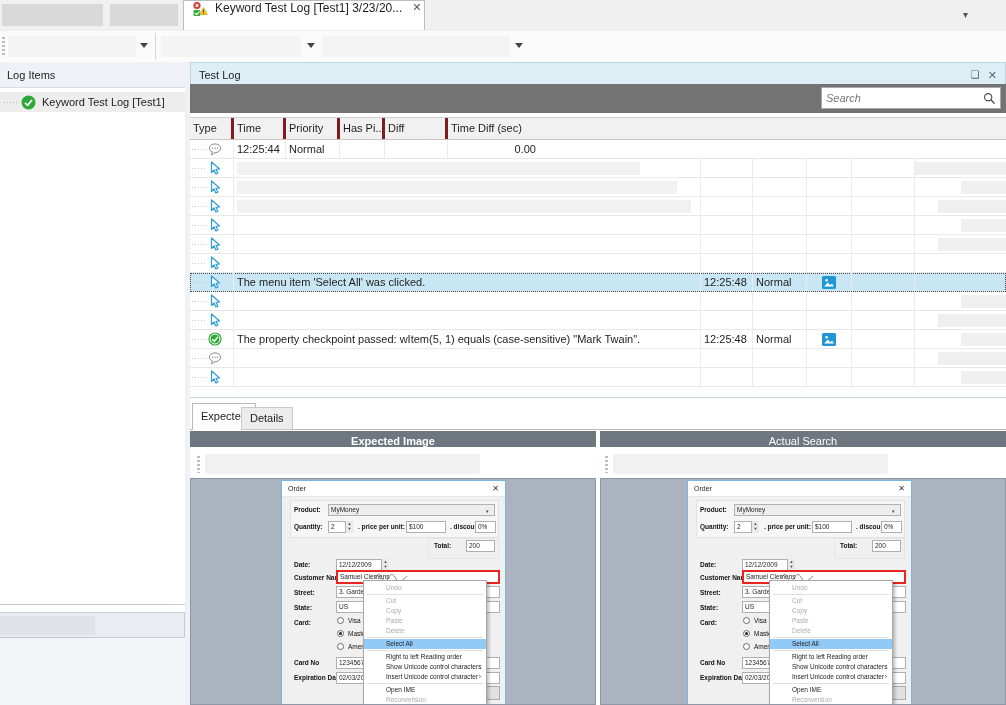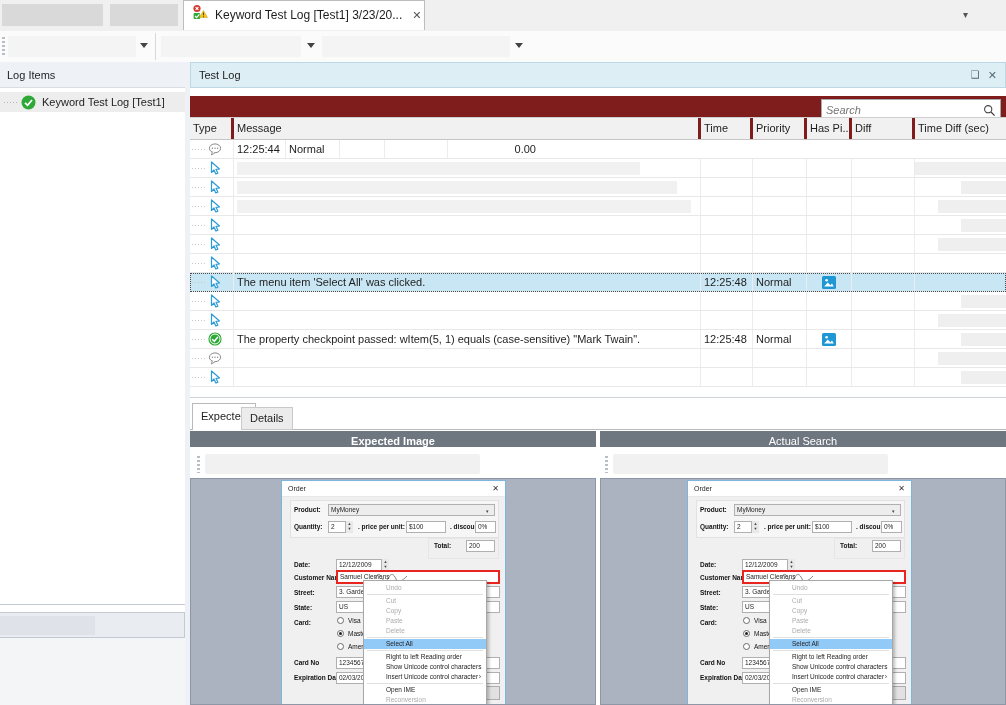--- a/index.html
+++ b/index.html
@@ -2,21 +2,21 @@
 <html><head>
 <meta charset="utf-8">
 <style>
   html,body{margin:0;padding:0;width:1006px;height:705px;overflow:hidden;
     font-family:"Liberation Sans","DejaVu Sans",sans-serif;font-size:11px;color:#1e1e1e;background:#fff;}
   .abs{position:absolute;}
   
   #tabbar{left:0;top:0;width:1006px;height:31px;background:#f0f0f0;border-bottom:1px solid #d9d9d9;}
   .ghost-tab{position:absolute;top:4px;height:22px;background:#d9d9d9;}
   #active-tab{position:absolute;left:183px;top:0;width:242px;height:30px;background:#fff;
-    border:1px solid #bdbdbd;border-bottom:none;display:flex;align-items:flex-end;padding:8px 8px;box-sizing:border-box;}
+    border:1px solid #bdbdbd;border-bottom:none;display:flex;align-items:flex-start;padding:0 8px;box-sizing:border-box;}
   #active-tab .lbl{margin-left:7px;font-size:12px;white-space:nowrap;}
   #active-tab .close{margin-left:10px;color:#555;font-size:11px;cursor:default;}
   #tab-overflow{position:absolute;right:38px;top:9px;color:#555;font-size:10px;}
   
   #toolbar{left:0;top:31px;width:1006px;height:31px;background:#fbfbfb;border-bottom:1px solid #e3e3e3;}
   .grip{width:3px;background:repeating-linear-gradient(to bottom,#b9bdc4 0 2px,transparent 2px 4px);}
   .combo-block{position:absolute;top:5px;height:21px;background:#f4f4f4;}
   .combo-arrow{position:absolute;top:12px;width:0;height:0;border-left:4px solid transparent;border-right:4px solid transparent;border-top:5px solid #444;}
   .tb-sep{position:absolute;left:155px;top:2px;bottom:2px;width:1px;background:#d8d8d8;}
   
@@ -26,21 +26,21 @@
   #tree-item .dots{width:14px;margin-left:4px;height:1px;background:repeating-linear-gradient(to right,#b5b5b5 0 1px,transparent 1px 3px);}
   #tree-item .lbl{margin-left:6px;}
   #sidebar-bottom-header{left:0;top:612px;width:185px;height:26px;background:#e9edf2;border:1px solid #c3cad4;border-left:none;box-sizing:border-box;}
   #sidebar-bottom-header .greek{position:absolute;left:0;top:3px;width:95px;height:19px;background:#dfe3e9;}
   #sidebar-bottom-body{left:0;top:638px;width:185px;height:67px;background:#f4f5f7;border-right:1px solid #c3cad4;}
   #splitter-v{left:185px;top:62px;width:5px;height:643px;background:#eef1f5;}
   
   #panel-header{left:190px;top:62px;width:816px;height:26px;background:#ddeef5;border:1px solid #bcd8e4;box-sizing:border-box;display:flex;align-items:center;}
   #panel-header .ttl{margin-left:8px;}
   #panel-header .winbtns{margin-left:auto;margin-right:8px;color:#5a6a72;font-size:11px;display:flex;gap:8px;}
-  #search-row{left:190px;top:96px;width:816px;height:29px;background:#7f1d1d;}
+  #search-row{left:190px;top:84px;width:816px;height:29px;background:#737373;}
   #search-box{position:absolute;right:5px;top:3px;width:180px;height:22px;background:#fff;border:1px solid #a7a9ac;box-sizing:border-box;display:flex;align-items:center;}
   #search-box input{border:none;outline:none;flex:1;font:italic 11px "Liberation Sans",sans-serif;color:#333;padding:0 4px;background:transparent;}
   #search-box svg{margin-right:4px;}
   
   #grid{left:190px;top:117px;width:816px;height:281px;background:#fff;border-bottom:1px solid #cfd4da;box-sizing:border-box;}
   #grid-header{display:flex;height:23px;background:#f1f1f1;border-top:1px solid #cfcfcf;border-bottom:1px solid #c6c6c6;box-sizing:border-box;}
   .hcell{box-sizing:border-box;border-right:3px solid #7f1d1d;padding-left:3px;line-height:21px;overflow:hidden;white-space:nowrap;}
   .grid-row{display:flex;height:19px;border-bottom:1px solid #e8e8e8;box-sizing:border-box;background:#fff;}
   .grid-row.selected{background:#c8e6f4;outline:1px dotted #4a4a4a;outline-offset:-1px;}
   .gcell{box-sizing:border-box;border-right:1px solid #ececec;overflow:hidden;white-space:nowrap;line-height:18px;position:relative;}
@@ -153,21 +153,20 @@
     <input placeholder="Search" style="">
     <svg width="13" height="13" viewBox="0 0 13 13">
       <circle cx="5.2" cy="5.2" r="3.6" fill="none" stroke="#444" stroke-width="1.1"></circle>
       <path d="M8 8 L11.6 11.6" stroke="#444" stroke-width="1.3"></path>
     </svg>
   </div>
 </div>
 <div class="abs" id="grid">
   <div id="grid-header">
       <div class="hcell" style="width: 44px;">Type</div>
-      <div class="hcell" style="width: 467px;">Message</div>
       <div class="hcell" style="width: 52px;">Time</div>
       <div class="hcell" style="width: 54px;">Priority</div>
       <div class="hcell" style="width: 45px;">Has Pi...</div>
       <div class="hcell" style="width: 63px;">Diff</div>
       <div class="hcell" style="width: 91px; border-right: none;">Time Diff (sec)</div>
     </div>
   <div id="grid-body">
       <div class="grid-row">
         <div class="gcell type" style="width: 44px;">
           <span class="gut"></span>

